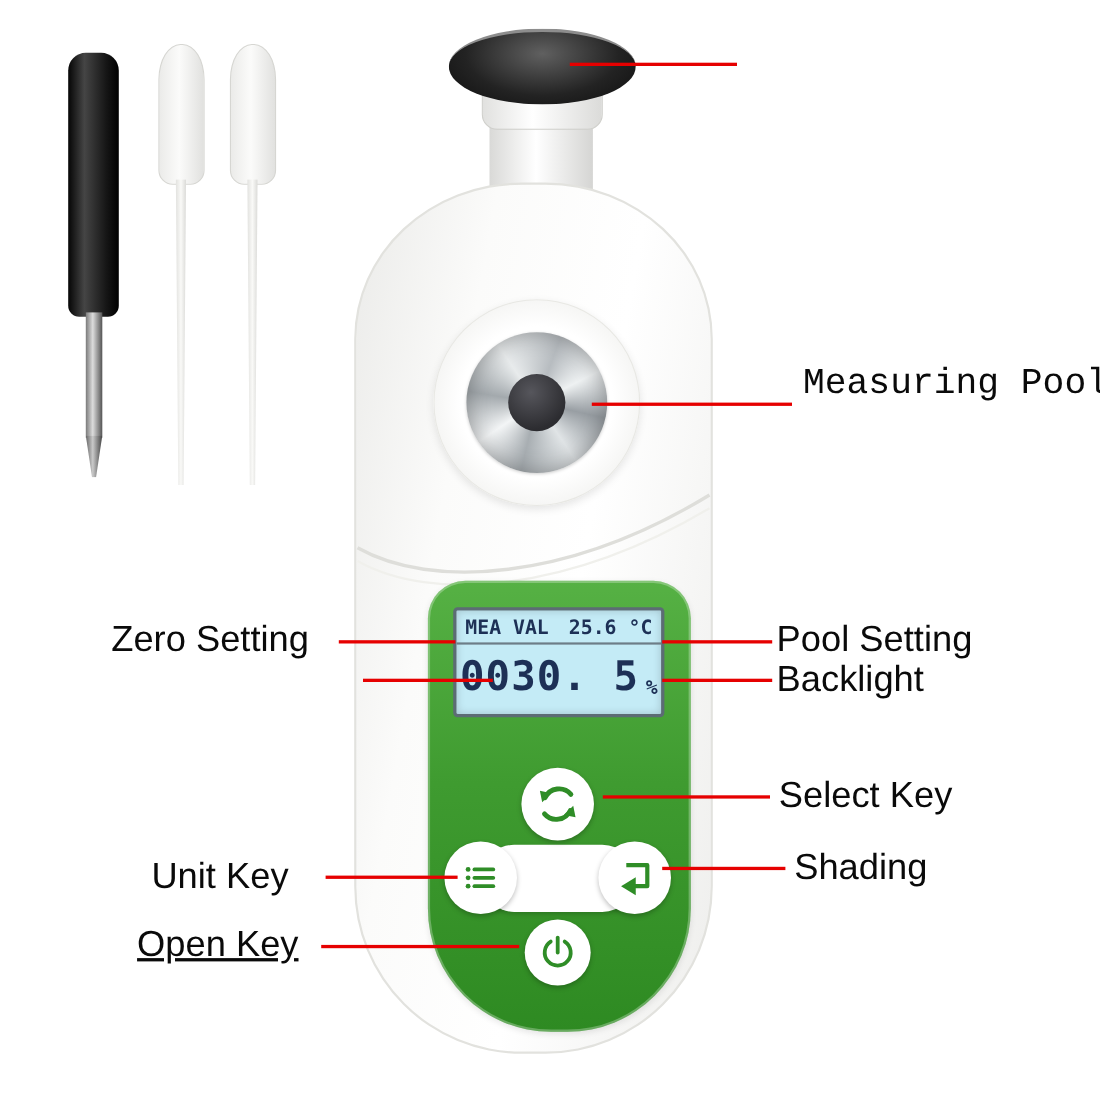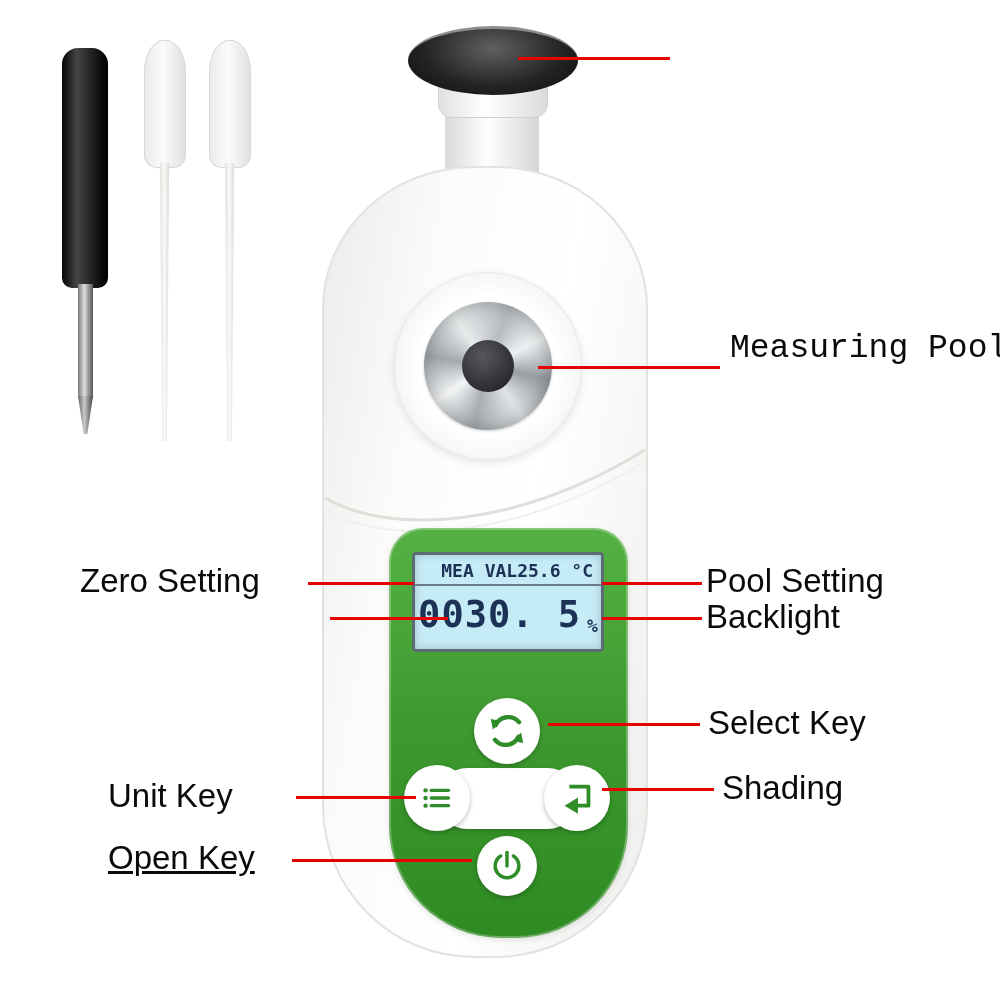--- a/index.html
+++ b/index.html
@@ -95,21 +95,21 @@
     left: 412px; top: 552px; width: 192px; height: 100px;
     background: #c4ebf6;
     border: 3px solid #5c6c74;
     border-radius: 4px;
     box-sizing: border-box;
     box-shadow: inset 0 0 8px rgba(0,0,0,0.18);
     font-family: "DejaVu Sans Mono", monospace;
     color: #1d3056;
   }
   .lcd-top {
-    display: flex; justify-content: flex-end; align-items: baseline;
+    display: flex; justify-content: space-between; align-items: baseline;
     padding: 5px 8px 3px 8px;
     font-size: 18px; font-weight: bold;
     border-bottom: 2px solid #6d7d87;
   }
   .lcd-main {
     display: flex; justify-content: center; align-items: flex-end;
     padding-top: 7px; gap: 6px;
   }
   .lcd-value { font-size: 37px; font-weight: bold; letter-spacing: 1px; }
   .lcd-unit  { font-size: 18px; font-weight: bold; }
@@ -130,21 +130,21 @@
   .btn-confirm { left: 544px; top: 765px; width: 66px; height: 66px; }
   .btn-open    { left: 477px; top: 836px; width: 60px; height: 60px; }
 
   
   .cline { position: absolute; height: 3px; background: #e60000; }
   .clabel {
     position: absolute;
     font-size: 33px; color: #0a0a0a;
     white-space: nowrap; line-height: 38px;
   }
-  .r { text-align: left; }
+  .r { text-align: center; }
 
   .l-shading   { left: 518px; top: 57px;  width: 152px; }
   .t-shading   { left: 682px; top: 38px; }
   .l-pool      { left: 538px; top: 366px; width: 182px; }
   .t-pool      { left: 730px; top: 330px; font-family: Liberation Mono, monospace; }
   .l-zero      { left: 308px; top: 582px; width: 106px; }
   .t-zero      { left: 80px;  top: 562px; width: 222px; }
   .l-time      { left: 330px; top: 617px; width: 118px; }
   .t-time      { left: 98px;  top: 598px; width: 228px; }
   .l-unit      { left: 602px; top: 582px; width: 100px; }

